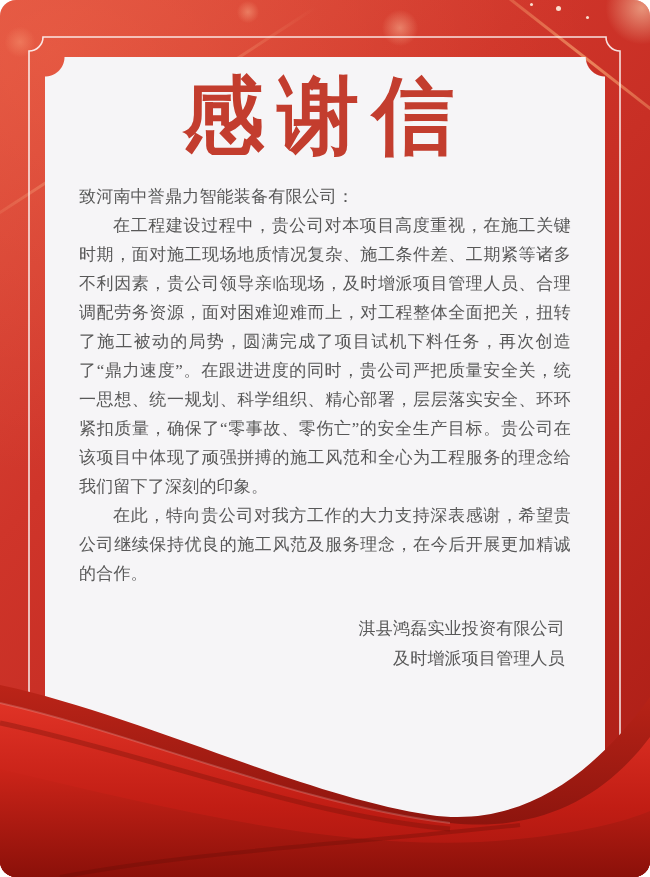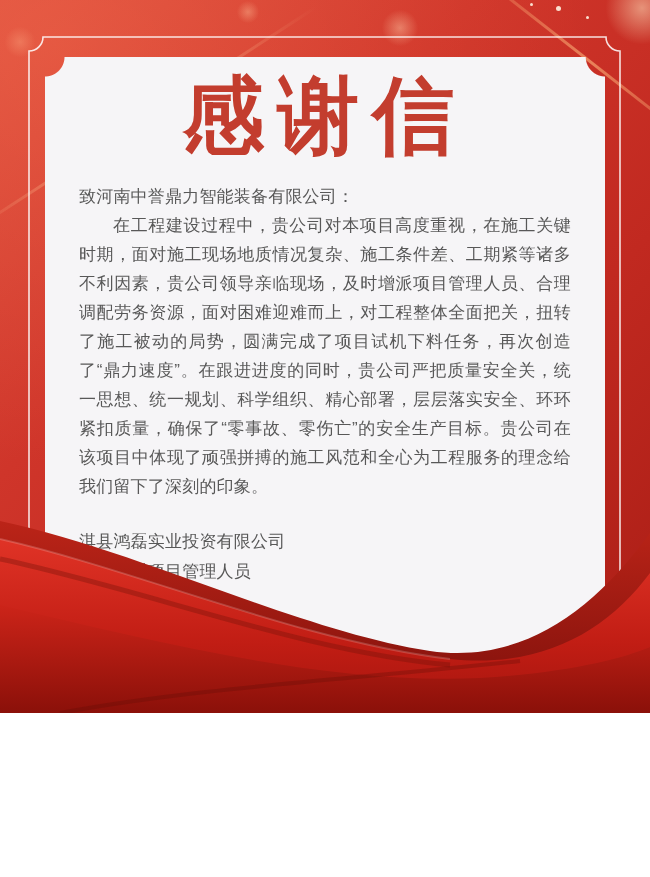--- a/index.html
+++ b/index.html
@@ -1,23 +1,24 @@
 <!DOCTYPE html>
 <html style="--title-red: #c33d2e; --body-text: #585858;"><head>
 <meta charset="utf-8">
 <style>
   html, body { margin: 0; padding: 0; background: #ffffff; }
   * { box-sizing: border-box; }
 
   .canvas {
     position: relative;
     width: 650px;
-    height: 713px;
+    height: 877px;
     overflow: hidden;
     font-family: "Liberation Sans", "DejaVu Sans", sans-serif;
+    border-radius: 16px;
   }
 
   
   .bg {
     position: absolute; inset: 0;
     background:
       radial-gradient(circle 26px at 400px 28px, rgba(255,205,170,.45), rgba(255,205,170,0) 70%),
       radial-gradient(circle 16px at 248px 12px, rgba(255,195,155,.40), rgba(255,195,155,0) 70%),
       radial-gradient(circle 52px at 642px 8px,  rgba(255,228,190,.55), rgba(255,228,190,0) 70%),
       radial-gradient(circle 22px at 20px 42px,  rgba(255,175,135,.35), rgba(255,175,135,0) 70%),
@@ -72,27 +73,27 @@
 
   .body-text {
     margin: 24px 34px 0 34px;
     width: 492px;
     font-size: 17px;
     line-height: 29px;
     color: var(--body-text, #585858);
     text-align: justify;
     letter-spacing: 0.2px;
   }
-  .body-text p { margin: 0; }
+  .body-text p { margin: 0; font-family: Liberation Serif, serif; }
   .salutation { text-indent: 0; }
   .para { text-indent: 2em; }
 
   .signature {
     margin-top: 26px;
-    text-align: left;
+    text-align: right;
     padding-right: 6px;
     line-height: 30px;
   }
 
   
   .waves { position: absolute; left: 0; bottom: 0; width: 650px; height: 240px; display: block; }
 </style>
 </head>
 <body>
 
@@ -107,20 +108,21 @@
 
   <svg class="frame-line" viewBox="0 0 650 877" width="650" height="877" aria-hidden="true">
     <path d="M43 37 H606 A14 14 0 0 0 620 51 V833 A14 14 0 0 0 606 847 H43 A14 14 0 0 0 29 833 V51 A14 14 0 0 0 43 37 Z" fill="none" stroke="rgba(255,255,255,0.85)" stroke-width="1.6"></path>
   </svg>
 
   <div class="paper">
     <h1 class="title">感谢信</h1>
     <div class="body-text">
       <p class="salutation">致河南中誉鼎力智能装备有限公司：</p>
       <p class="para">在工程建设过程中，贵公司对本项目高度重视，在施工关键时期，面对施工现场地质情况复杂、施工条件差、工期紧等诸多不利因素，贵公司领导亲临现场，及时增派项目管理人员、合理调配劳务资源，面对困难迎难而上，对工程整体全面把关，扭转了施工被动的局势，圆满完成了项目试机下料任务，再次创造了“鼎力速度”。在跟进进度的同时，贵公司严把质量安全关，统一思想、统一规划、科学组织、精心部署，层层落实安全、环环紧扣质量，确保了“零事故、零伤亡”的安全生产目标。贵公司在该项目中体现了顽强拼搏的施工风范和全心为工程服务的理念给我们留下了深刻的印象。</p>
+      <p class="para">在此，特向贵公司对我方工作的大力支持深表感谢，希望贵公司继续保持优良的施工风范及服务理念，在今后开展更加精诚的合作。</p>
       <div class="signature">
         <div>淇县鸿磊实业投资有限公司</div>
         <div>及时增派项目管理人员</div>
       </div>
     </div>
   </div>
 
   <svg class="waves" viewBox="0 0 650 240" width="650" height="240" preserveAspectRatio="none" aria-hidden="true">
     <defs>
       <linearGradient id="gA" x1="0" y1="0" x2="0" y2="1">

